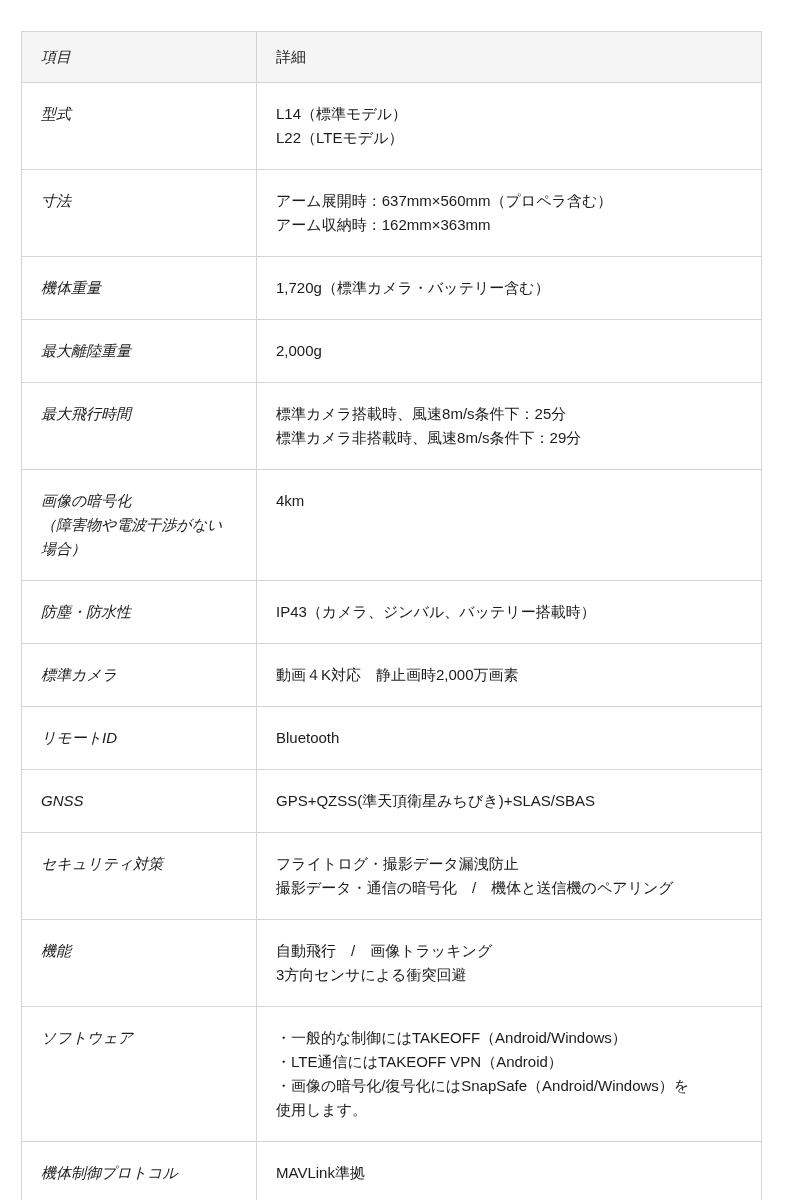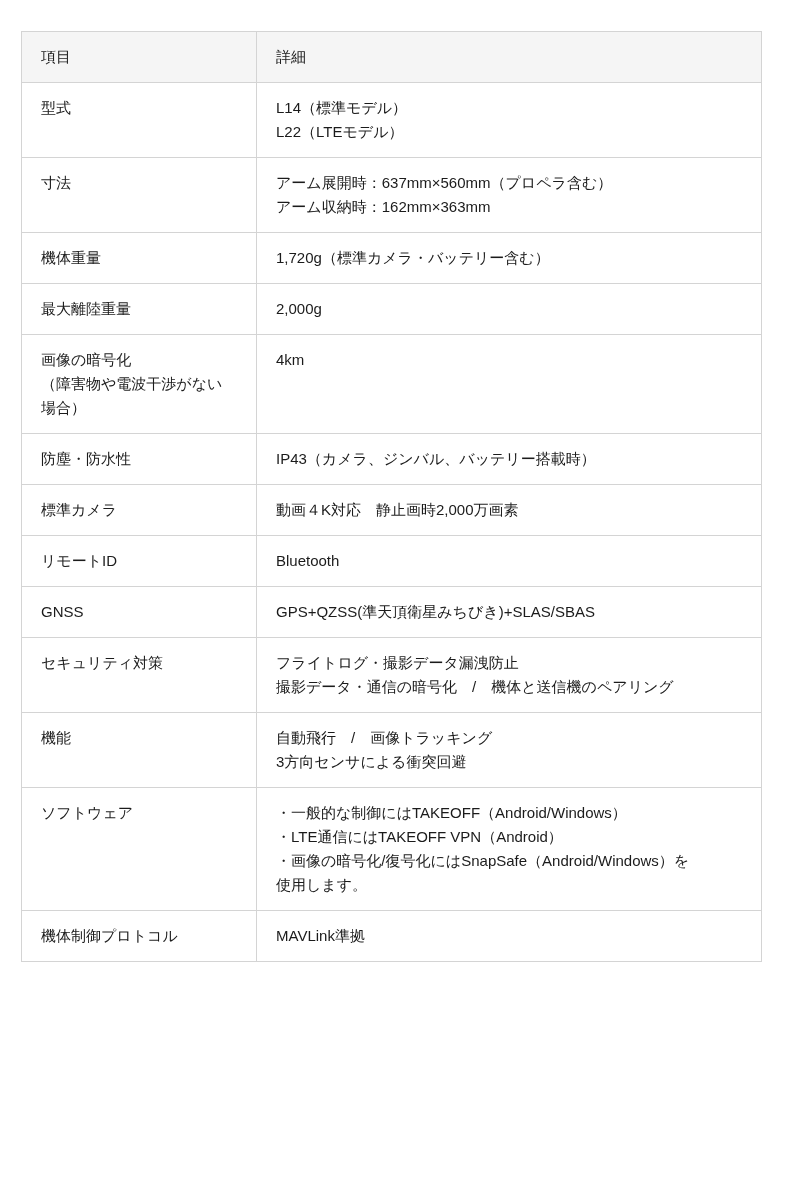--- a/index.html
+++ b/index.html
@@ -31,29 +31,30 @@
     font-size:15px;
     line-height:24px;
     color:var(--text);
   }
   table.spec th,
   table.spec td{
     border:1px solid var(--border);
     text-align:left;
     vertical-align:top;
     font-weight:400;
-    padding:13px 19px;
+    padding:19px 19px;
     word-break:break-word;
   }
   table.spec thead th{
     background:var(--header-bg);
     padding:13px 19px;
   }
   table.spec .item-col{
     width:235px;
+    font-style:italic;
   }
   .line{display:block;}
 </style>
 </head>
 <body>
 
 <div class="table-wrap">
   <table class="spec">
     <thead>
       <tr>
@@ -87,20 +88,29 @@
           <td>
             <div class="line">1,720g（標準カメラ・バッテリー含む）</div>
           </td>
         </tr>
         <tr>
           <th class="item-col">
             <div class="line">最大離陸重量</div>
           </th>
           <td>
             <div class="line">2,000g</div>
+          </td>
+        </tr>
+        <tr>
+          <th class="item-col">
+            <div class="line">最大飛行時間</div>
+          </th>
+          <td>
+            <div class="line">標準カメラ搭載時、風速8m/s条件下：25分</div>
+            <div class="line">標準カメラ非搭載時、風速8m/s条件下：29分</div>
           </td>
         </tr>
         <tr>
           <th class="item-col">
             <div class="line">画像の暗号化</div>
             <div class="line">（障害物や電波干渉がない</div>
             <div class="line">場合）</div>
           </th>
           <td>
             <div class="line">4km</div>

